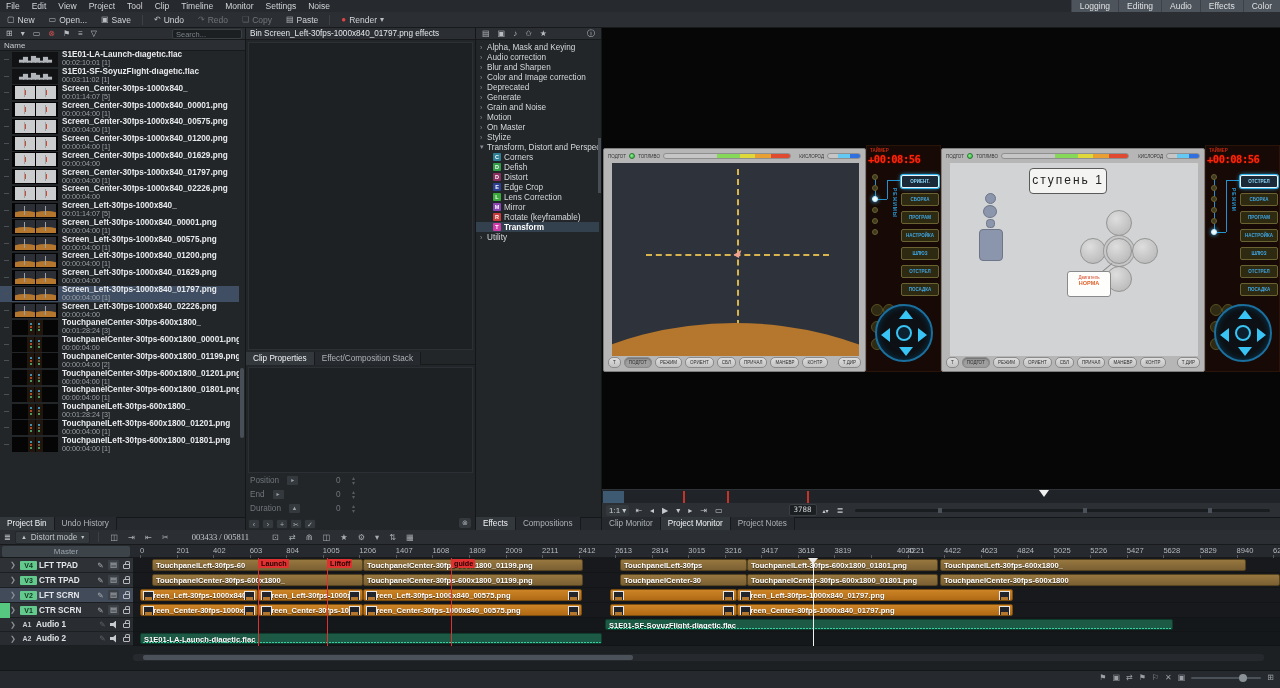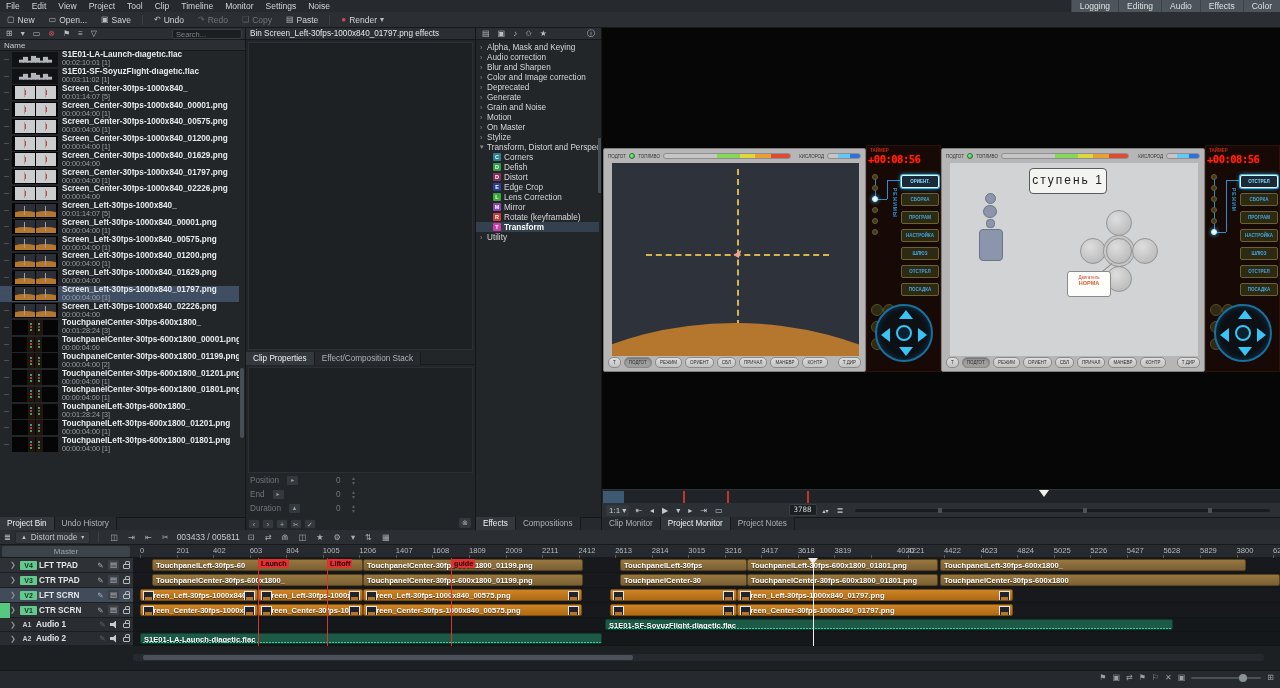--- a/index.html
+++ b/index.html
@@ -120,21 +120,21 @@
 #mon-controls{position:absolute;left:0;top:475px;right:0;height:14px;background:#2c3034;display:flex;align-items:center;gap:4px;padding:0 4px;font-size:8px;color:#c6cacd}
 #mon-controls .mc{padding:0 2px}
 #mon-zoom-box{background:#34393e;border-radius:2px;padding:0 3px;line-height:11px}
 #mon-pos{background:#1c1f22;border:1px solid #3a3f44;border-radius:2px;padding:0 4px;font-family:"DejaVu Sans Mono",monospace;font-size:7.5px;line-height:10px;color:#cdd1d4;margin-left:60px}
 #mon-slider{position:relative;flex:1;height:3px;background:#1a1d20;border-radius:2px;margin:0 6px}
 #mon-slider i{position:absolute;top:-1px;width:4px;height:5px;background:#4a5158}
 
 #timeline{position:absolute;left:0;top:530px;width:1280px;height:140px;background:#1d2023}
 #tl-toolbar{position:absolute;left:0;top:0;right:0;height:15px;background:#2b2f34;border-bottom:1px solid #17191b;display:flex;align-items:center;gap:4px;padding:0 4px;font-size:8.2px;color:#c2c6c9}
 #tl-mode{background:#34393e;border:1px solid #24282c;border-radius:2px;padding:0 5px;line-height:11px;display:flex;gap:4px;align-items:center}
-#tl-timecode{font-family:Liberation Sans, sans-serif;font-size:8.5px;color:#c6cacd;margin:0 1px}
+#tl-timecode{font-family:Liberation Serif, serif;font-size:8.5px;color:#c6cacd;margin:0 16px}
 #tl-ruler{position:absolute;left:0;top:15px;right:0;height:13px;background:#26292d;border-bottom:1px solid #17191b}
 #tl-master{position:absolute;left:2px;top:1px;width:128px;height:11px;background:#3c4349;border-radius:2px;color:#9aa3ab;font-size:8px;text-align:center;line-height:11px}
 #tl-ticks{position:absolute;left:133px;top:0;right:0;height:13px;overflow:hidden}
 .tick{position:absolute;top:1px;font-size:7.6px;color:#b4bac0}
 .tickline{position:absolute;bottom:0;width:1px;height:3px;background:#555b61}
 #tl-heads{position:absolute;left:0;top:28px;width:133px;height:88px}
 .thead{display:flex;align-items:center;border-bottom:1px solid #1c1f22;background:#2e3237;padding-left:10px;gap:2px}
 .thead.audio{background:#292d31}
 .thead.selected{background:#414b59}
 .thead .chev{color:#8a9095;font-size:7px;width:8px}
@@ -1092,21 +1092,21 @@
           <span class="tick" style="left:920.7499999999999px">5025</span>
           <span class="tickline" style="left:920.7499999999999px"></span>
           <span class="tick" style="left:957.3px">5226</span>
           <span class="tickline" style="left:957.3px"></span>
           <span class="tick" style="left:993.8499999999999px">5427</span>
           <span class="tickline" style="left:993.8499999999999px"></span>
           <span class="tick" style="left:1030.3999999999999px">5628</span>
           <span class="tickline" style="left:1030.3999999999999px"></span>
           <span class="tick" style="left:1066.9499999999998px">5829</span>
           <span class="tickline" style="left:1066.9499999999998px"></span>
-          <span class="tick" style="left:1103.5px">3800</span>
+          <span class="tick" style="left:1103.5px">8940</span>
           <span class="tickline" style="left:1103.5px"></span>
           <span class="tick" style="left:1140.05px">6231</span>
           <span class="tickline" style="left:1140.05px"></span>
         </div>
     </div>
     <div id="tl-heads">
         <div class="thead" style="height:15px">
           <span class="chev">❯</span>
           <span class="tbadge">V4</span>
           <span class="tname">LFT TPAD</span>

